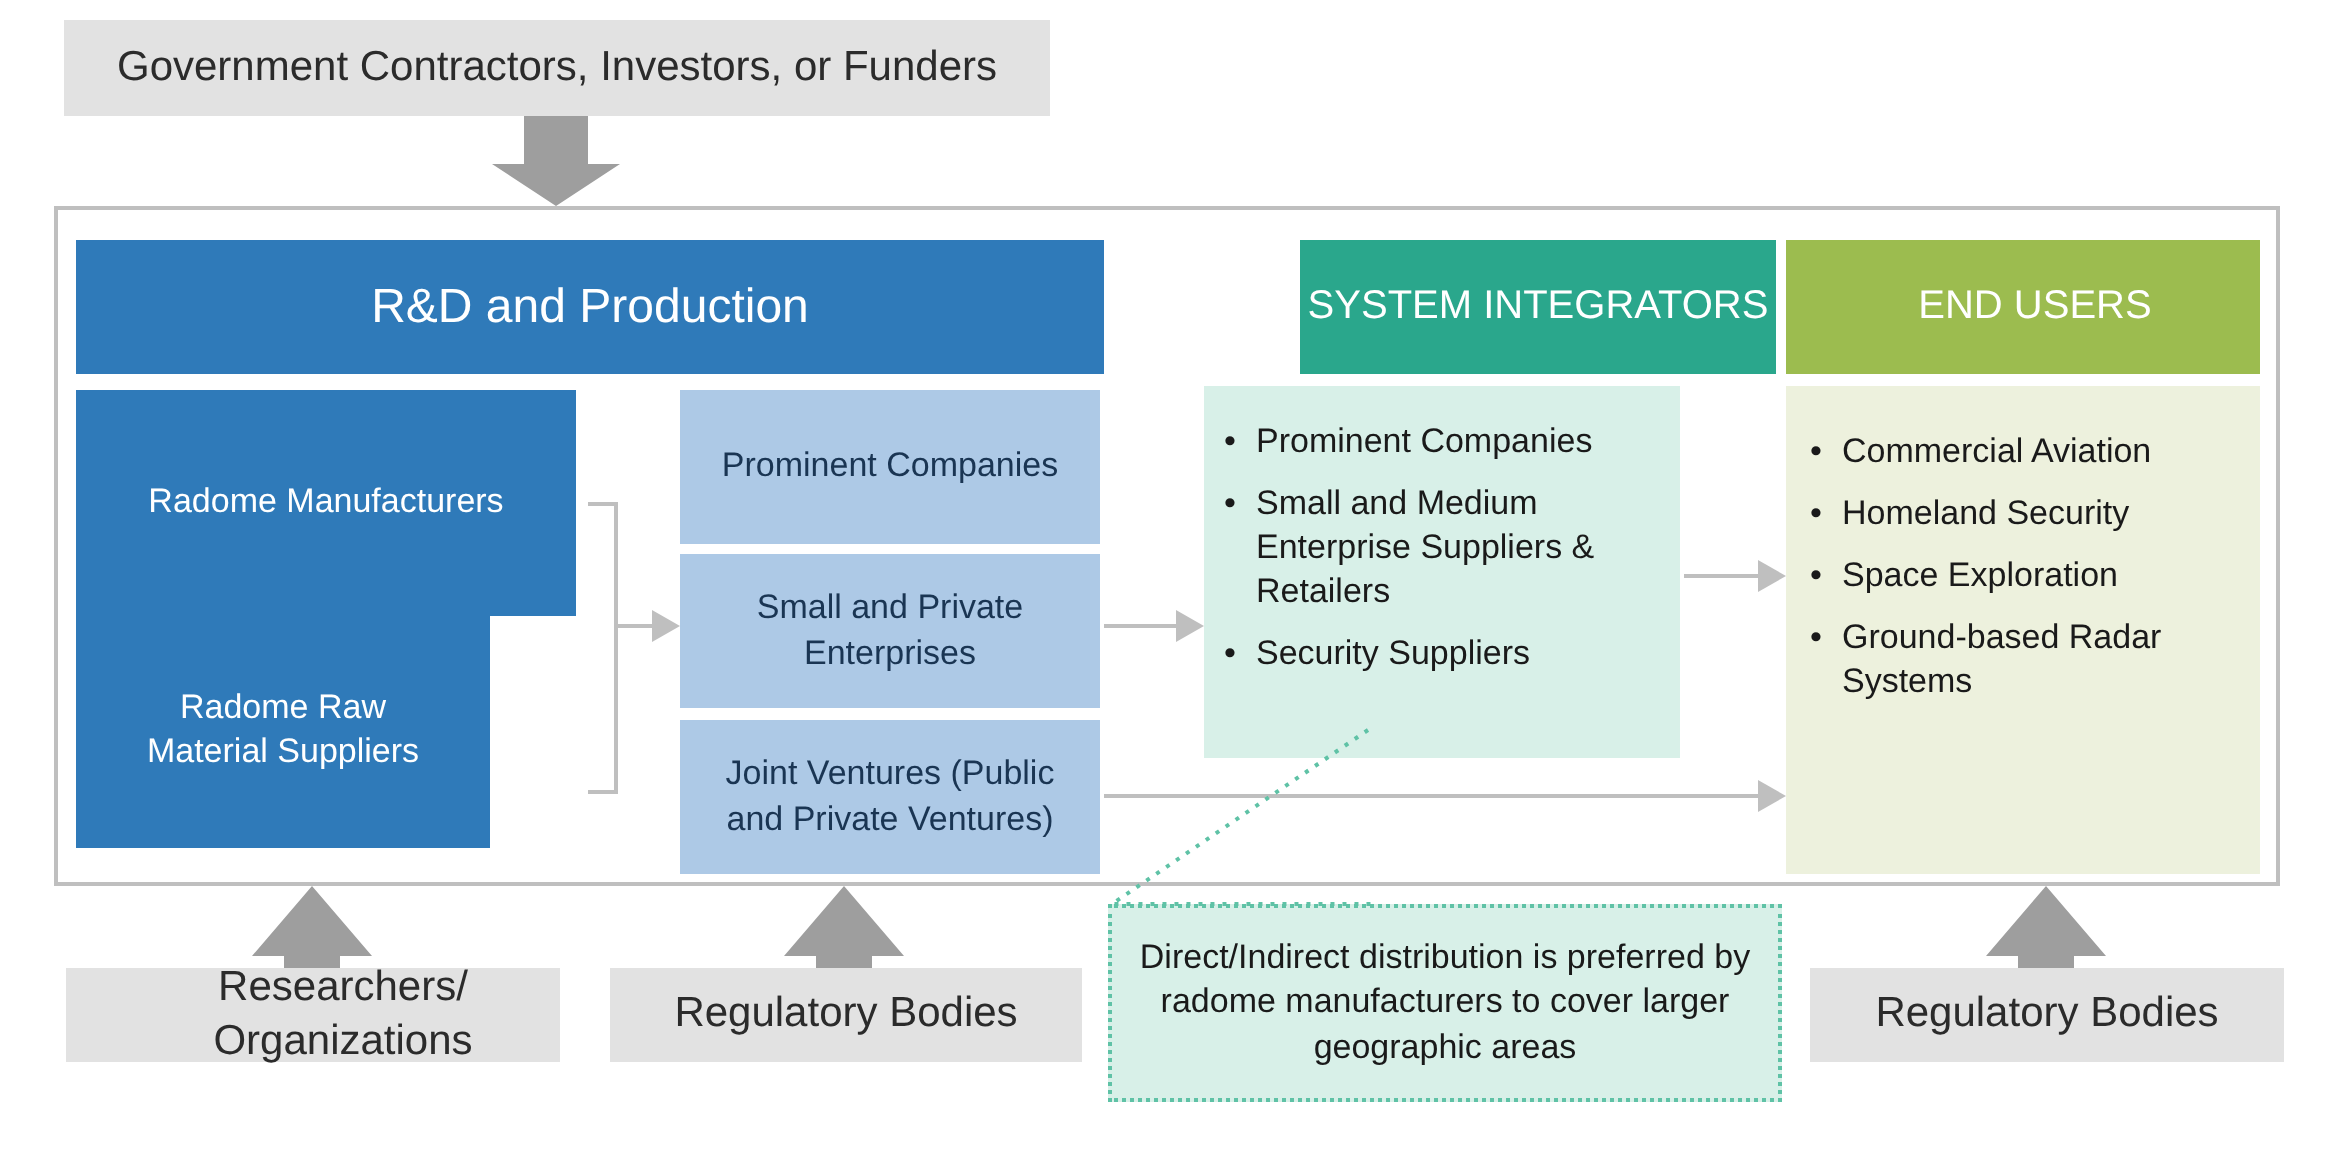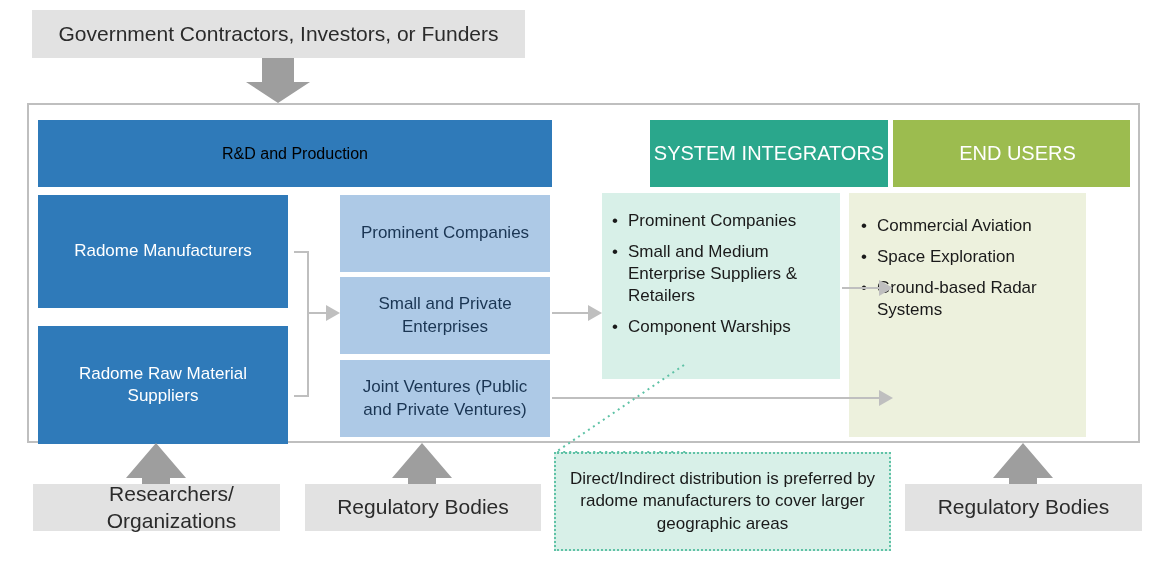--- a/index.html
+++ b/index.html
@@ -26,22 +26,22 @@
   #outer-frame {
     position: absolute;
     left: 27px; top: 103px; width: 1113px; height: 340px;
     border: 2px solid #bfbfbf;
     background: #ffffff;
   }
 
   
   .blue-header {
     background: #2f7ab9;
-    color: #000000;
-    font-size: 16px;
+    color: #ffffff;
+    font-size: 24px;
   }
   .blue-box {
     background: #2f7ab9;
     color: #ffffff;
     font-size: 17px;
     line-height: 1.3;
     padding: 4px 24px;
   }
   .lightblue-box {
     background: #adc9e6;
@@ -127,51 +127,52 @@
 
   <div id="outer-frame"></div>
 
   <div class="box blue-header" style="left:38px; top:120px; width:514px; height:67px;">
     <span>R&amp;D and Production</span>
   </div>
 
   <div class="box blue-box" style="left:38px; top:195px; width:250px; height:113px;">
     <span>Radome Manufacturers</span>
   </div>
-  <div class="box blue-box" style="left:38px; top:326px; width:250px; height:118px;">
+  <div class="box blue-box" style="left:38px; top:306px; width:207px; height:118px;">
     <span>Radome Raw Material Suppliers</span>
   </div>
 
   <div class="box lightblue-box" style="left:340px; top:195px; width:210px; height:77px;">
     <span>Prominent Companies</span>
   </div>
   <div class="box lightblue-box" style="left:340px; top:277px; width:210px; height:77px;">
     <span>Small and Private Enterprises</span>
   </div>
   <div class="box lightblue-box" style="left:340px; top:360px; width:210px; height:77px;">
     <span>Joint Ventures (Public and Private Ventures)</span>
   </div>
 
   <div class="box teal-header" style="left:602px; top:120px; width:238px; height:67px;margin-left:48px;">
     <span>SYSTEM INTEGRATORS</span>
   </div>
   <div class="teal-body list-wrap" style="left:602px; top:193px; width:238px; height:186px; padding:17px 12px 12px 8px;">
     <ul class="blist">
       <li>Prominent Companies</li>
       <li>Small and Medium Enterprise Suppliers &amp; Retailers</li>
-      <li>Component Warships</li>
+      <li>Security Suppliers</li>
     </ul>
   </div>
 
   <div class="box green-header" style="left:893px; top:120px; width:237px; height:67px;padding-left:12px;">
     <span>END USERS</span>
   </div>
-  <div class="green-body list-wrap" style="left:849px; top:193px; width:237px; height:244px; padding:22px 10px 12px 10px;">
+  <div class="green-body list-wrap" style="left:893px; top:193px; width:237px; height:244px; padding:22px 10px 12px 10px;">
     <ul class="blist">
       <li>Commercial Aviation</li>
+      <li>Homeland Security</li>
       <li>Space Exploration</li>
       <li>Ground-based Radar Systems</li>
     </ul>
   </div>
 
   <div id="callout">
     <span>Direct/Indirect distribution is preferred by radome manufacturers to cover larger geographic areas</span>
   </div>
 
   <div class="box grey-box" style="left:33px; top:484px; width:247px; height:47px;padding-left:40px;">

